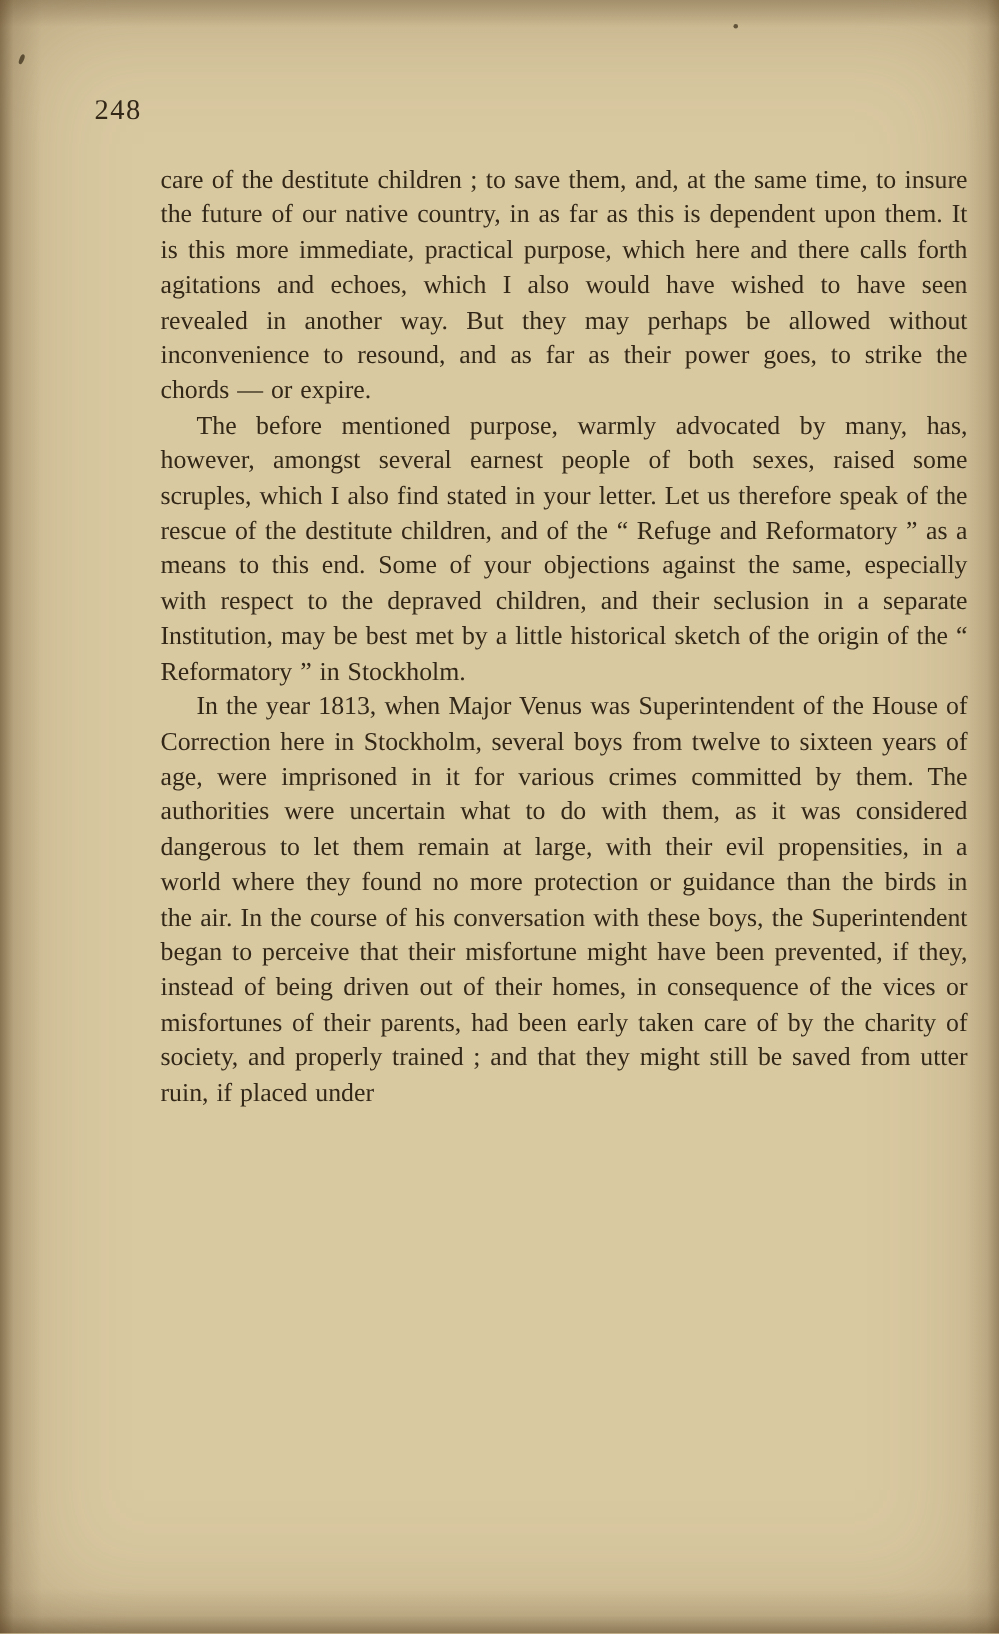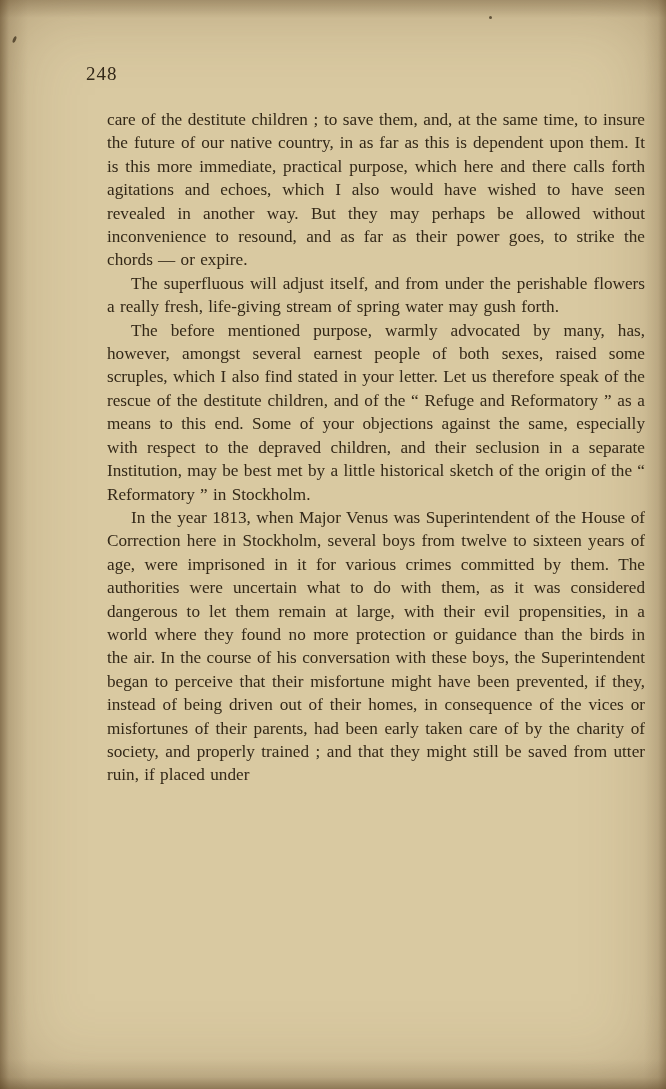--- a/index.html
+++ b/index.html
@@ -35,21 +35,21 @@
     position: absolute;
     background: rgba(52,40,22,0.7);
     border-radius: 50%;
   }
   .speck-1 { left: 13px;  top: 36px; width: 3px; height: 7px; transform: rotate(22deg); }
   .speck-2 { left: 489px; top: 16px; width: 3px; height: 3px; }
 
   .page-header {
     position: absolute;
     top: 63px;
-    left: 84px;
+    left: 61px;
     right: 62px;
     height: 26px;
   }
   .page-number {
     position: absolute;
     left: 2px;
     top: 0;
     font-size: 19px;
     letter-spacing: 1px;
   }
@@ -82,17 +82,16 @@
   <div class="edge-vignette"></div>
   <span class="speck speck-1"></span>
   <span class="speck speck-2"></span>
 
   <header class="page-header">
     <span class="page-number">248</span>
   </header>
 
   <main class="page-body">
     <p class="para no-indent">care of the destitute children ; to save them, and, at the same time, to insure the future of our native country, in as far as this is dependent upon them.  It is this more immediate, practical purpose, which here and there calls forth agitations and echoes, which I also would have wished to have seen revealed in another way.  But they may perhaps be allowed without inconvenience to resound, and as far as their power goes, to strike the chords — or expire.</p>
-    <p class="para">The superfluous will adjust itself, and from under the perishable flowers a really fresh, life-giving stream of spring water may gush forth.</p>
     <p class="para">The before mentioned purpose, warmly advocated by many, has, however, amongst several earnest people of both sexes, raised some scruples, which I also find stated in your letter.  Let us therefore speak of the rescue of the destitute children, and of the “ Refuge and Reformatory ” as a means to this end.  Some of your objections against the same, especially with respect to the depraved children, and their seclusion in a separate Institution, may be best met by a little historical sketch of the origin of the “ Reformatory ” in Stockholm.</p>
     <p class="para">In the year 1813, when Major Venus was Superintendent of the House of Correction here in Stockholm, several boys from twelve to sixteen years of age, were imprisoned in it for various crimes committed by them.  The authorities were uncertain what to do with them, as it was considered dangerous to let them remain at large, with their evil propensities, in a world where they found no more protection or guidance than the birds in the air.  In the course of his conversation with these boys, the Superintendent began to perceive that their misfortune might have been prevented, if they, instead of being driven out of their homes, in consequence of the vices or misfortunes of their parents, had been early taken care of by the charity of society, and properly trained ; and that they might still be saved from utter ruin, if placed under</p>
   </main>
 </div>
 
 </body></html>

